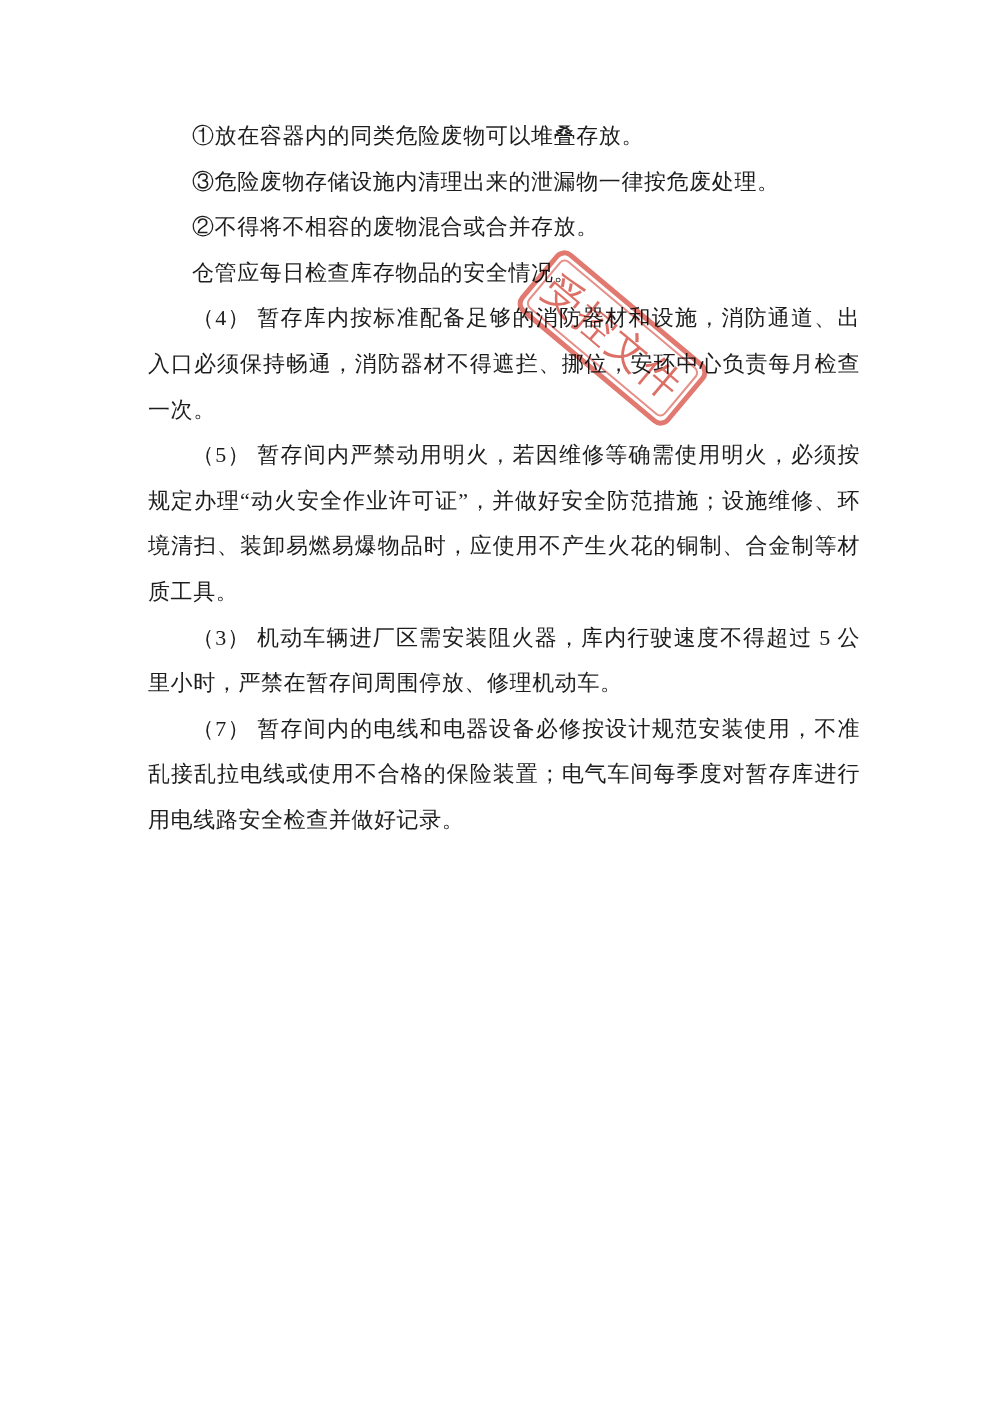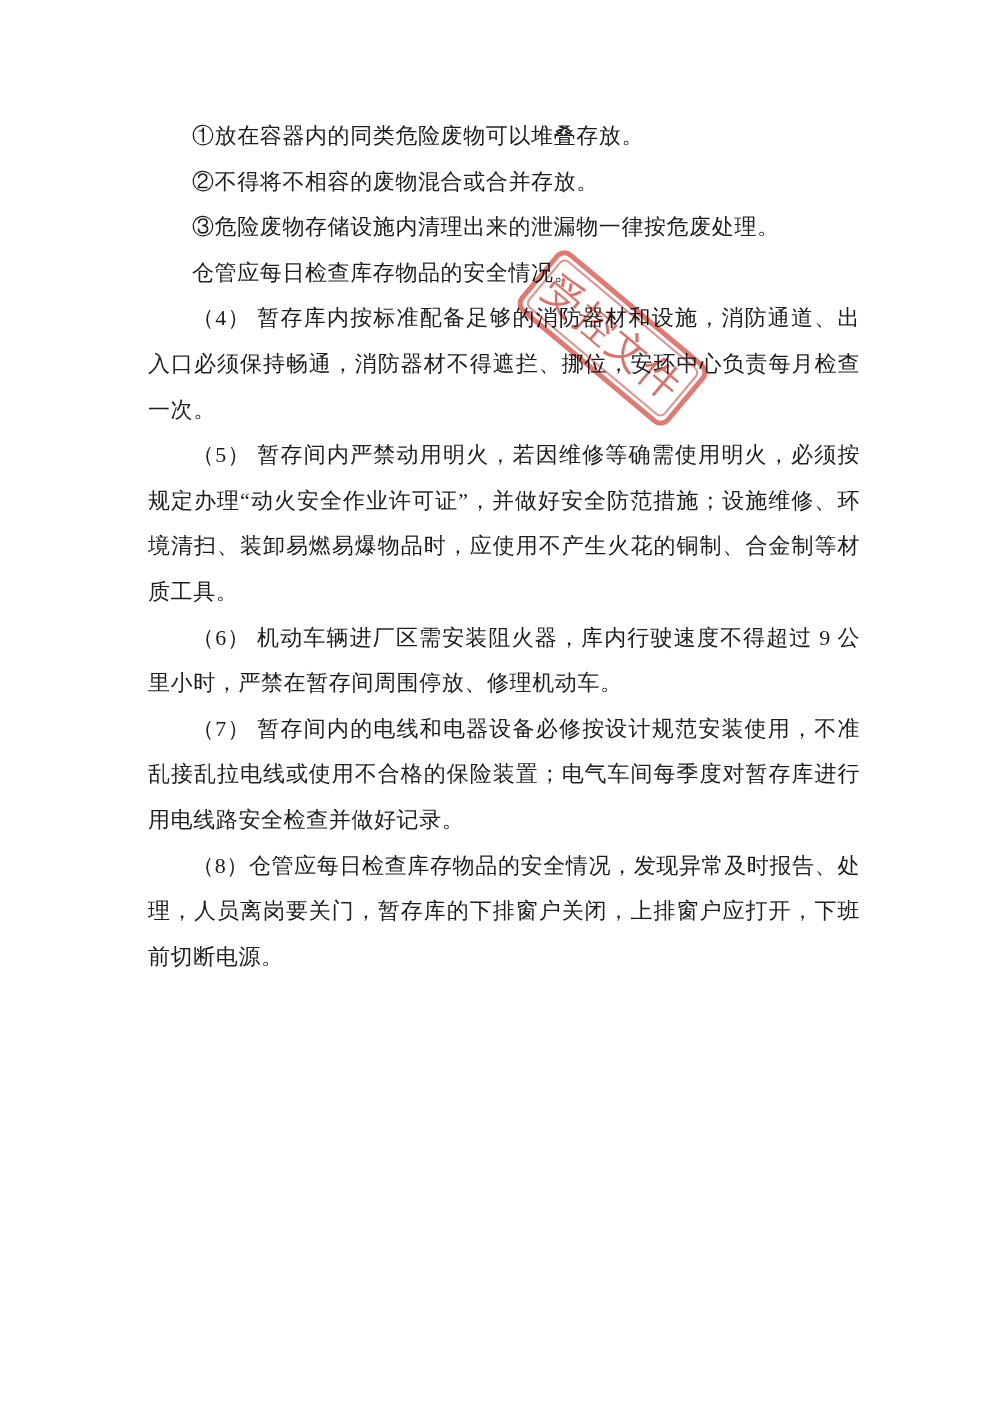--- a/index.html
+++ b/index.html
@@ -75,28 +75,27 @@
     letter-spacing: 1px;
   }
 </style>
 </head>
 <body>
 
 <div class="page">
 
   <div class="content">
     <p>①放在容器内的同类危险废物可以堆叠存放。</p>
+    <p>③危险废物存储设施内清理出来的泄漏物一律按危废处理。</p>
     <p>②不得将不相容的废物混合或合并存放。</p>
-    <p>③危险废物存储设施内清理出来的泄漏物一律按危废处理。</p>
     <p>仓管应每日检查库存物品的安全情况。</p>
     <p>（4） 暂存库内按标准配备足够的消防器材和设施，消防通道、出入口必须保持畅通，消防器材不得遮拦、挪位，安环中心负责每月检查一次。</p>
     <p>（5） 暂存间内严禁动用明火，若因维修等确需使用明火，必须按规定办理“动火安全作业许可证”，并做好安全防范措施；设施维修、环境清扫、装卸易燃易爆物品时，应使用不产生火花的铜制、合金制等材质工具。</p>
-    <p>（6） 机动车辆进厂区需安装阻火器，库内行驶速度不得超过 9 公里小时，严禁在暂存间周围停放、修理机动车。</p>
+    <p>（3） 机动车辆进厂区需安装阻火器，库内行驶速度不得超过 5 公里小时，严禁在暂存间周围停放、修理机动车。</p>
     <p>（7） 暂存间内的电线和电器设备必修按设计规范安装使用，不准乱接乱拉电线或使用不合格的保险装置；电气车间每季度对暂存库进行用电线路安全检查并做好记录。</p>
-    <p>（8）仓管应每日检查库存物品的安全情况，发现异常及时报告、处理，人员离岗要关门，暂存库的下排窗户关闭，上排窗户应打开，下班前切断电源。</p>
   </div>
 
   <div class="stamp">
     <div class="stamp-inner">
       <span class="stamp-text">受控文件</span>
     </div>
   </div>
 
   <div class="footer">
     <span class="page-number">35</span>

